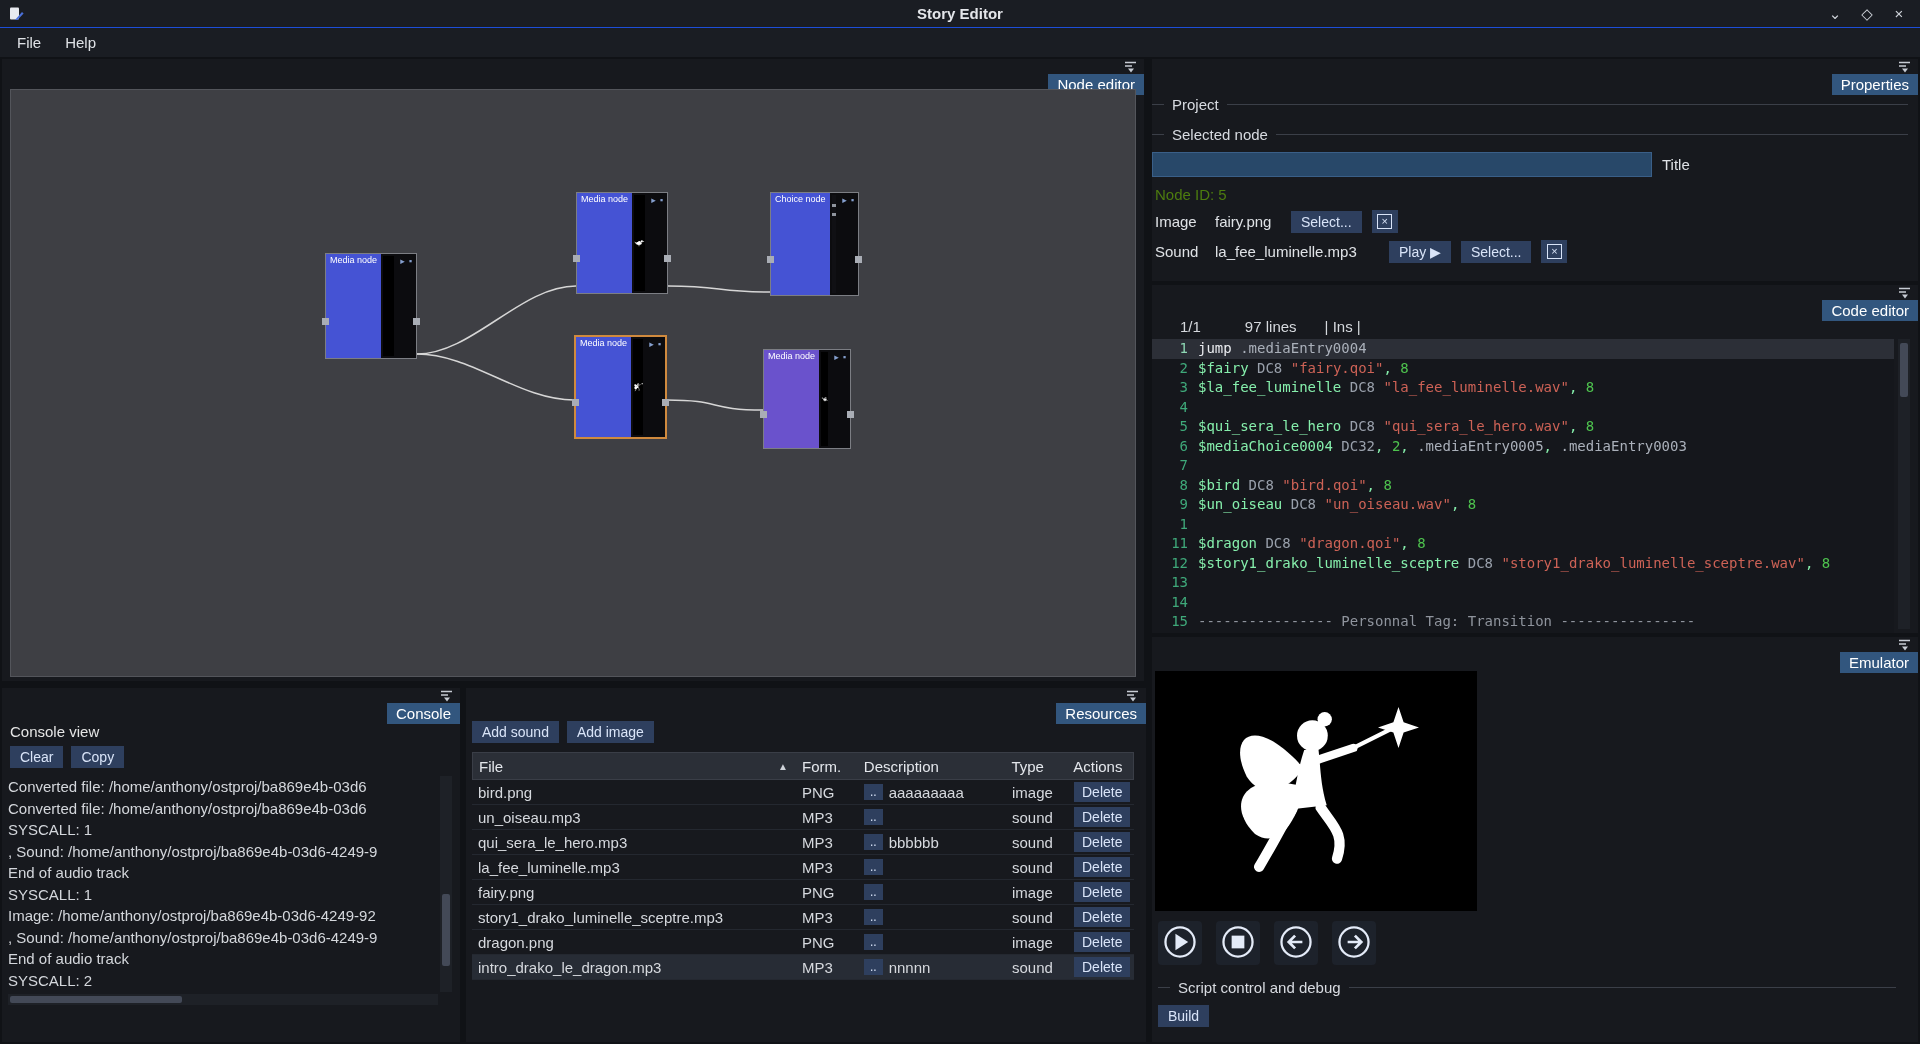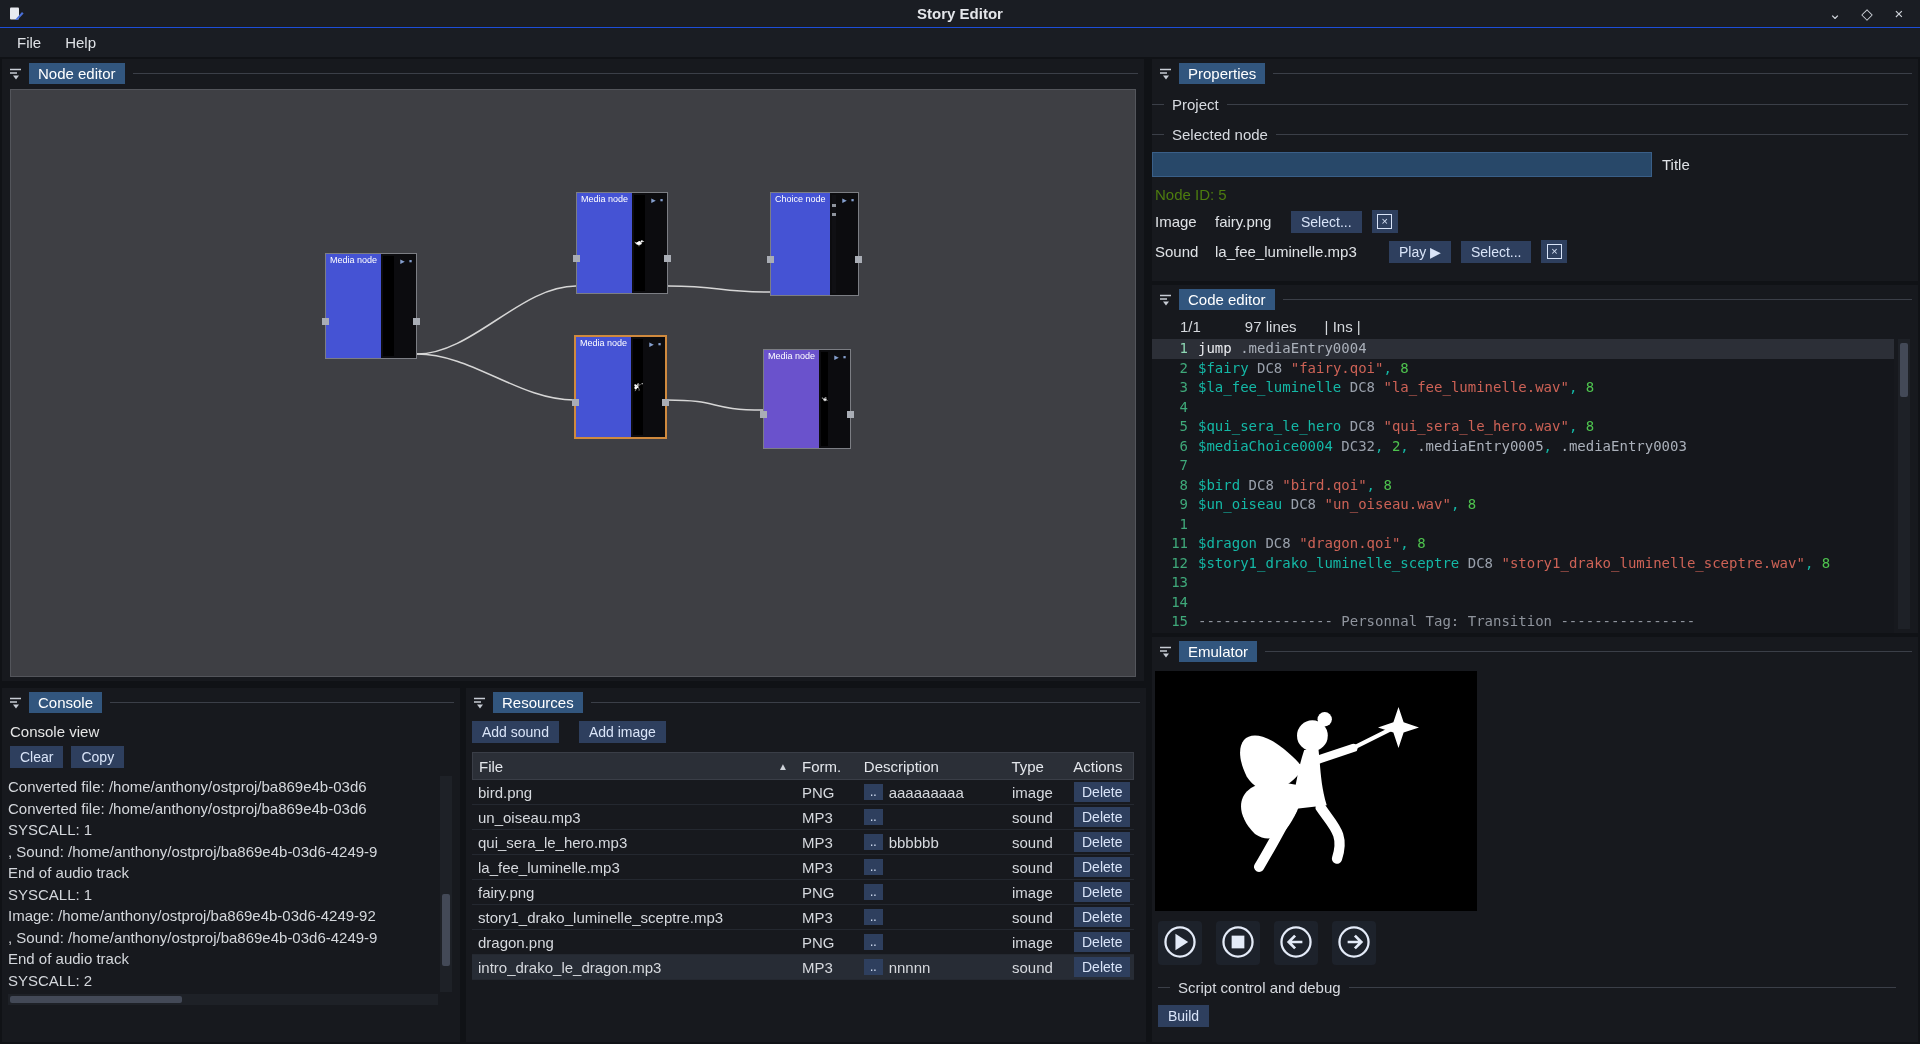--- a/index.html
+++ b/index.html
@@ -19,21 +19,21 @@
 
   
   .panel{position:absolute;background:#17191e;box-sizing:border-box;}
   #panel-node{left:2px;top:59px;width:1142px;height:622px;}
   #panel-console{left:2px;top:688px;width:458px;height:354px;}
   #panel-resources{left:466px;top:688px;width:680px;height:354px;}
   #panel-props{left:1152px;top:59px;width:766px;height:222px;}
   #panel-code{left:1152px;top:285px;width:766px;height:348px;}
   #panel-emu{left:1152px;top:637px;width:766px;height:405px;}
 
-  .phead{display:flex;align-items:center;height:28px;padding-left:6px;}
+  .phead{display:flex;align-items:flex-end;height:28px;padding-left:6px;flex-direction:column;}
   .collapse-icon{display:inline-flex;margin-right:6px;}
   .chip{background:#32567e;color:#fff;padding:2px 9px;font-size:15px;white-space:nowrap;}
   .hline{flex:1;height:1px;background:#3b3f48;margin:0 6px 0 8px;}
 
   
   .sec{display:flex;align-items:center;color:#d8dbe1;font-size:15px;}
   .sec .sline{width:12px;height:1px;background:#3b3f48;margin-right:8px;}
   .sec .lline{flex:1;height:1px;background:#3b3f48;margin-left:8px;margin-right:10px;}
 
   .btn{background:#2e3f5e;color:#d9e4f8;border:none;font-family:"Liberation Sans",sans-serif;
@@ -72,21 +72,21 @@
 
   
   .code-status{position:absolute;top:28px;left:0;right:0;height:26px;display:flex;align-items:center;color:#d6d9de;font-size:15px;}
   .code-status .cs1{margin-left:28px;} .code-status .cs2{margin-left:44px;} .code-status .cs3{margin-left:28px;}
   .code-area{position:absolute;left:0;top:54px;right:24px;bottom:0;overflow:hidden;
              font-family:"DejaVu Sans Mono",monospace;font-size:14px;background:#15171c;}
   .code-line{display:flex;height:19.5px;line-height:19.5px;white-space:pre;}
   .code-line.current{background:#2c2f37;}
   .ln{width:36px;text-align:right;padding-right:10px;flex:none;color:#3fa97a;}
   .code-line.current .ln{color:#8ed8b4;}
-  .seg-kw{color:#e9ebef;} .seg-pln{color:#14b8a6;text-align:right;} .seg-dir{color:#99a0ab;}
+  .seg-kw{color:#e9ebef;} .seg-pln{color:#86efac;text-align:right;} .seg-dir{color:#99a0ab;}
   .seg-str{color:#cd6256;} .seg-num{color:#4ec34e;} .seg-lbl{color:#aab0ba;} .seg-cmt{color:#8f949d;}
 
   
   .vscroll{position:absolute;width:12px;background:#1e2127;}
   .hscroll{position:absolute;height:11px;background:#1e2127;}
   .thumb{position:absolute;background:#434957;border-radius:2px;}
   .vscroll .thumb{left:2px;right:2px;}
   .hscroll .thumb{top:2px;bottom:2px;}
   .code-scroll{top:54px;right:8px;bottom:4px;}
 
@@ -100,21 +100,21 @@
 
   
   #console-view-label{margin:7px 0 0 8px;color:#e5e5e5;}
   #console-btns{margin:6px 0 0 8px;display:flex;gap:8px;}
   .console-log{position:absolute;left:6px;top:88px;width:428px;height:216px;overflow:hidden;
                font-size:15px;color:#d4d7dc;line-height:21.5px;white-space:nowrap;}
   .console-vscroll{left:438px;top:88px;height:216px;}
   .console-hscroll{left:6px;top:306px;width:430px;}
 
   
-  #res-btns{margin:5px 0 0 6px;display:flex;gap:20px;}
+  #res-btns{margin:5px 0 0 6px;display:flex;gap:8px;}
   #res-table{position:absolute;left:6px;top:64px;width:662px;}
   .tr{display:flex;height:24px;align-items:center;border-bottom:1px solid #242830;}
   .tr.sel{background:#272c35;}
   .thead{background:#2b2f37;height:26px;border:1px solid #3a3e47;color:#e4e7ec;}
   .td{padding-left:6px;overflow:hidden;white-space:nowrap;box-sizing:border-box;}
   .c-file{width:324px;display:flex;align-items:center;}
   .c-form{width:62px;}
   .c-desc{width:148px;}
   .c-type{width:62px;}
   .c-act{width:66px;}

